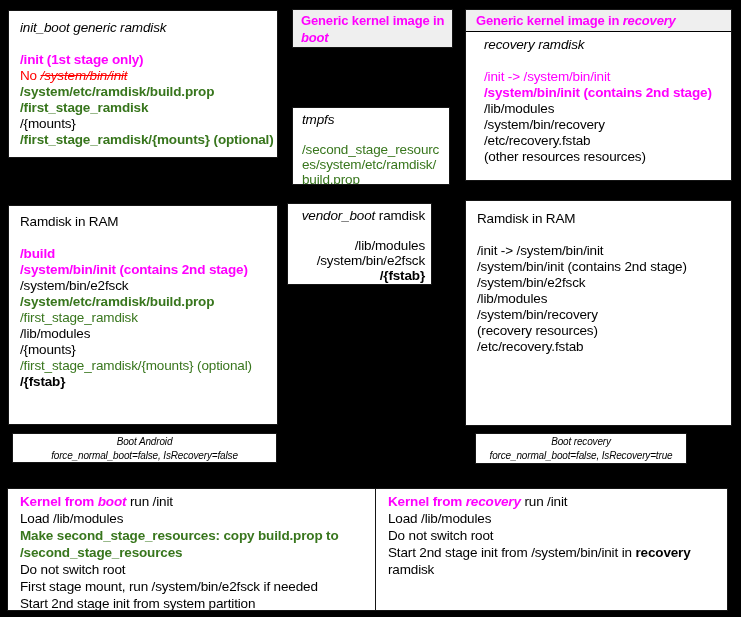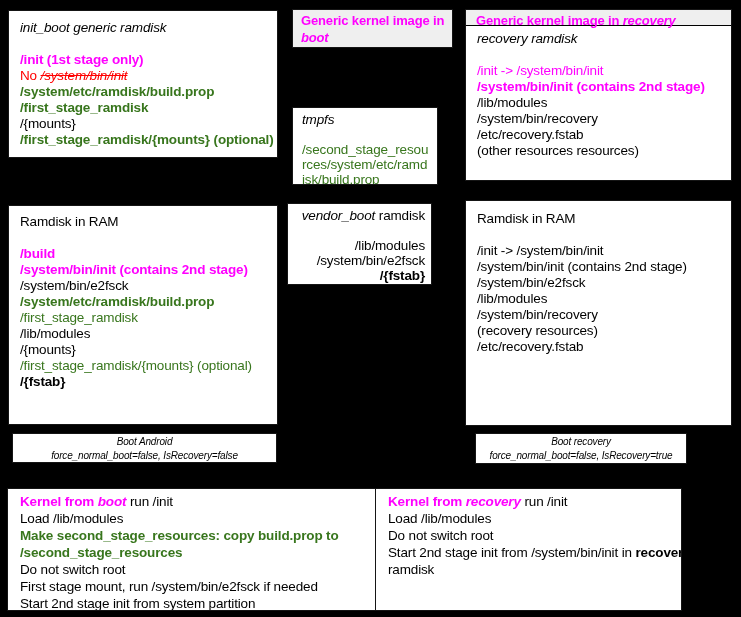--- a/index.html
+++ b/index.html
@@ -50,36 +50,36 @@
   .label-box {
     text-align: center;
     font-size: 10px;
     line-height: 14px;
     padding: 1px 2px 0 2px;
   }
 
   
   #box-init-boot        { left: 8px;   top: 10px;  width: 270px; height: 148px; }
   #box-gki-boot         { left: 292px; top: 9px;   width: 161px; height: 39px;  padding: 2px 6px 0 8px; }
-  #box-tmpfs            { left: 292px; top: 107px; width: 146px; height: 78px;  padding: 4px 8px 0 9px; line-height: 15px; }
+  #box-tmpfs            { left: 292px; top: 107px; width: 158px; height: 78px;  padding: 4px 8px 0 9px; line-height: 15px; }
   #box-gki-recovery     { left: 465px; top: 9px;   width: 267px; height: 172px; padding: 0; }
   #box-gki-recovery .box-header {
-    box-sizing: border-box; height: 16px; padding: 2px 6px 0 10px;
+    box-sizing: border-box; height: 22px; padding: 2px 6px 0 10px;
     background: var(--c-header_bg, #efefef);
     border-bottom: 1px solid #000;
     font-size: 13px; font-weight: 700; line-height: 18px;
   }
-  #box-gki-recovery .box-body { padding: 5px 6px 0 11px; }
+  #box-gki-recovery .box-body { padding: 5px 6px 0 18px; }
   #box-ramdisk-ram-left { left: 8px;   top: 205px; width: 270px; height: 220px; padding-top: 8px; }
   #box-vendor-boot      { left: 287px; top: 203px; width: 145px; height: 82px;  padding: 4px 6px 0 9px; line-height: 15px; text-align: right; }
   #box-ramdisk-ram-right{ left: 465px; top: 200px; width: 267px; height: 226px; padding-top: 10px; }
   #box-boot-android     { left: 12px;  top: 433px; width: 265px; height: 30px; }
   #box-boot-recovery    { left: 475px; top: 433px; width: 212px; height: 31px; }
   #box-kernel-boot      { left: 7px;   top: 488px; width: 386px; height: 123px; padding: 4px 6px 0 12px; line-height: 17px; }
-  #box-kernel-recovery  { left: 375px; top: 488px; width: 307px; height: 123px; padding: 4px 6px 11px 12px; line-height: 17px; }
+  #box-kernel-recovery  { left: 375px; top: 488px; width: 353px; height: 123px; padding: 4px 6px 11px 12px; line-height: 17px; }
 </style>
 </head>
 <body>
 
 <div class="canvas">
 
   <div class="box" id="box-init-boot">
       <div class="line"><span class="seg italic">init_boot generic ramdisk</span></div>
       <div class="line">&nbsp;</div>
       <div class="line"><span class="seg magenta bold">/init (1st stage only)</span></div>

